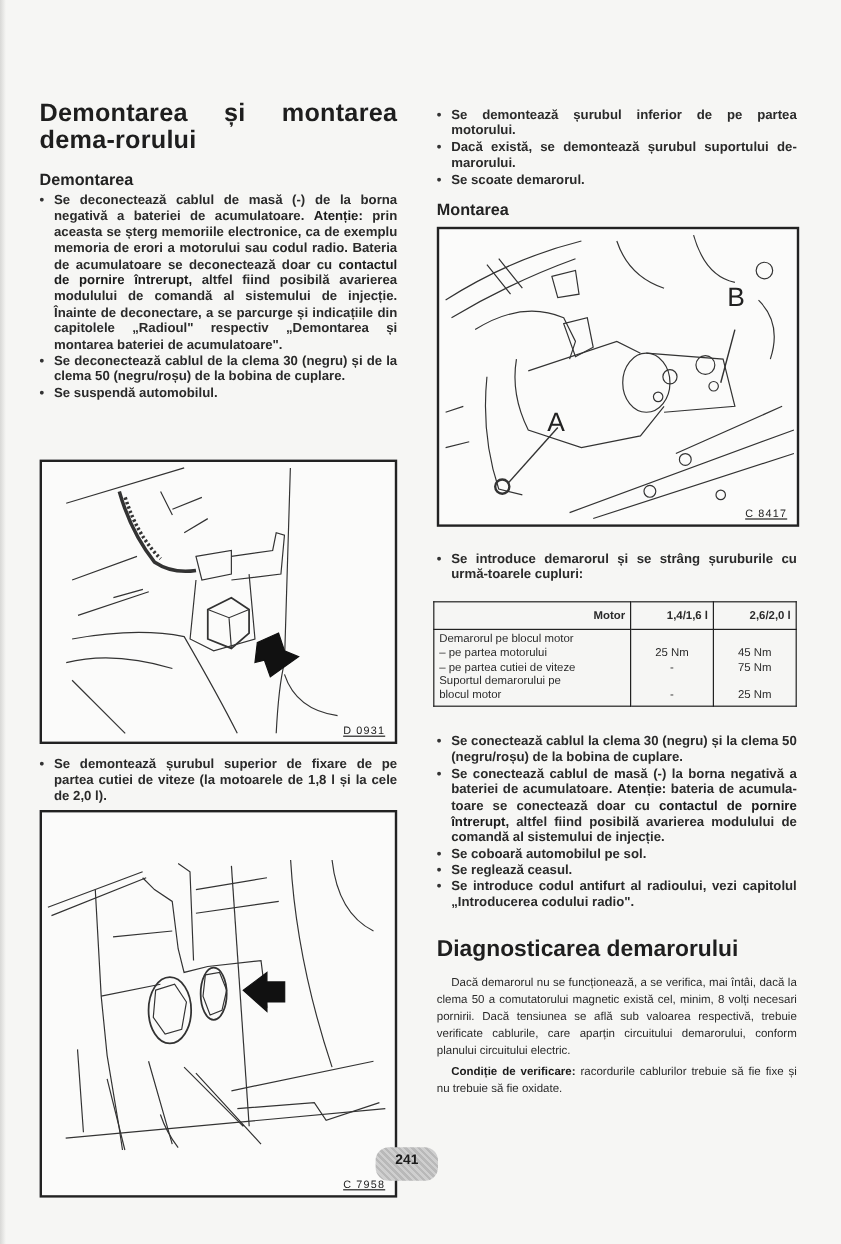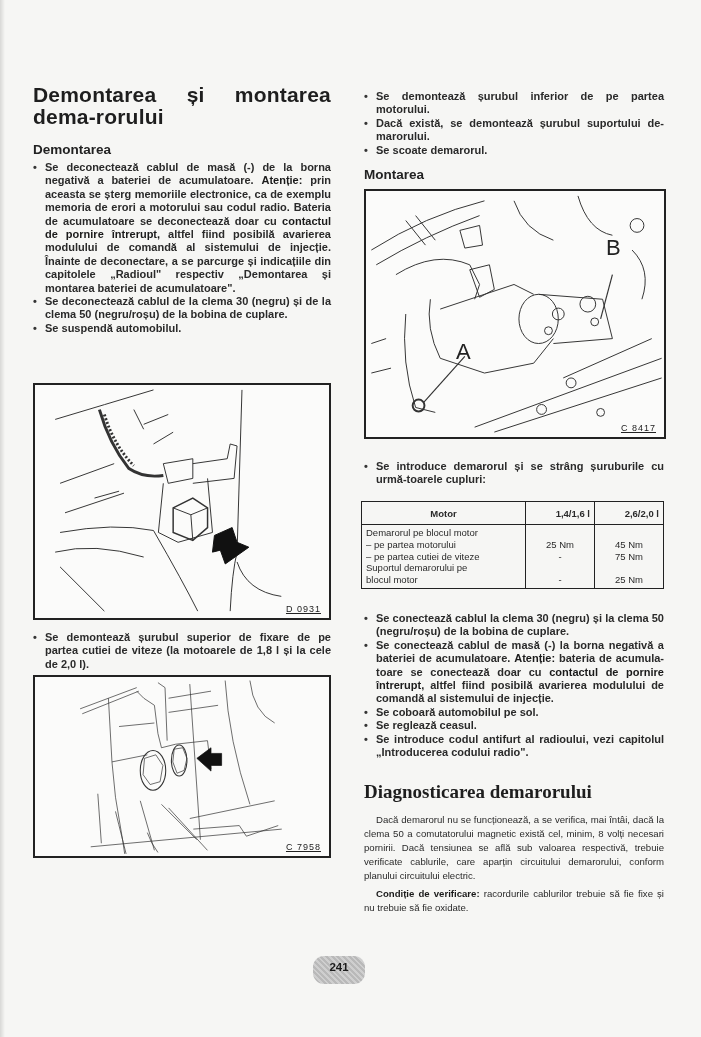--- a/index.html
+++ b/index.html
@@ -21,26 +21,26 @@
   p.body { font-size:9.6px; line-height:14px; margin:0; text-align:justify; text-indent:12px; }
   ul.blist { list-style:none; padding:0; margin:0; }
   ul.blist li { position:relative; padding-left:12px; font-size:11px; line-height:13.4px; text-align:justify; margin:0;font-weight:bold; }
   ul.blist li::before { content:"\2022"; position:absolute; left:0; top:0; font-size:11px; color:#333; }
   b { color:#1a1a1a; }
 
   .fig { position:absolute; border:2px solid #222; background:#fbfbfa; box-sizing:border-box; }
   .fig svg { position:absolute; left:0; top:0; width:100%; height:100%; }
   .fig .code { position:absolute; right:8px; bottom:4px; font-size:9px; letter-spacing:1px; color:#222;text-decoration:underline; }
   #fig-d0931 { left:33px; top:383px; width:298px; height:237px; }
-  #fig-c7958 { left:33px; top:675px; width:298px; height:183px; }
+  #fig-c7958 { left:33px; top:675px; width:298px; height:323px; }
   #fig-c8417 { left:364px; top:189px; width:302px; height:250px; }
 
   table.torque { position:absolute; left:361px; top:501px; width:303px; border-collapse:collapse; font-size:9.5px; }
   table.torque th, table.torque td { border:1.5px solid #222; padding:2px 4px; }
-  table.torque th { font-weight:bold; text-align:center; height:18px; }
+  table.torque th { font-weight:bold; text-align:right; height:18px; }
   table.torque th.num { text-align:right; width:60px; }
   table.torque td { vertical-align:top; line-height:11.8px; }
   table.torque td.num { text-align:center; }
   .cellrow { display:block; }
 
   .page-num { position:absolute; left:313px; top:956px; width:52px; height:28px; border-radius:11px;
     background:repeating-linear-gradient(45deg,#b9b9b9 0 2px,#cfcfcf 2px 4px); text-align:center;
     font-size:11.5px; font-weight:bold; line-height:22px; color:#1c1c1c; }
 </style>
 </head>
@@ -194,18 +194,18 @@
 </table>
 
 <div class="col" style="left:364px; top:612px; width:300px;">
   <ul class="blist">
     <li>Se conectează cablul la clema 30 (negru) și la clema 50 (negru/roșu) de la bobina de cuplare.</li>
     <li><span>Se conectează cablul de masă (-) la borna negativă a bateriei de acumulatoare. </span><b>Atenție:</b><span> bateria de acumula-toare se conectează doar cu </span><b>contactul de pornire întrerupt</b><span>, altfel fiind posibilă avarierea modulului de comandă al sistemului de injecție.</span></li>
     <li>Se coboară automobilul pe sol.</li>
     <li>Se reglează ceasul.</li>
     <li>Se introduce codul antifurt al radioului, vezi capitolul „Introducerea codului radio".</li>
   </ul>
-  <h2 class="big" style="margin-top:22px;font-family:Liberation Serif, serif;">Diagnosticarea demarorului</h2>
+  <h2 class="big" style="margin-top:22px;">Diagnosticarea demarorului</h2>
   <p class="body">Dacă demarorul nu se funcționează, a se verifica, mai întâi, dacă la clema 50 a comutatorului magnetic există cel, minim, 8 volți necesari pornirii. Dacă tensiunea se află sub valoarea respectivă, trebuie verificate cablurile, care aparțin circuitului demarorului, conform planului circuitului electric.</p>
   <p class="body" style="margin-top:4px;"><b>Condiție de verificare:</b><span> racordurile cablurilor trebuie să fie fixe și nu trebuie să fie oxidate.</span></p>
 </div>
 
 <div class="page-num">241</div>
 
 </body></html>

